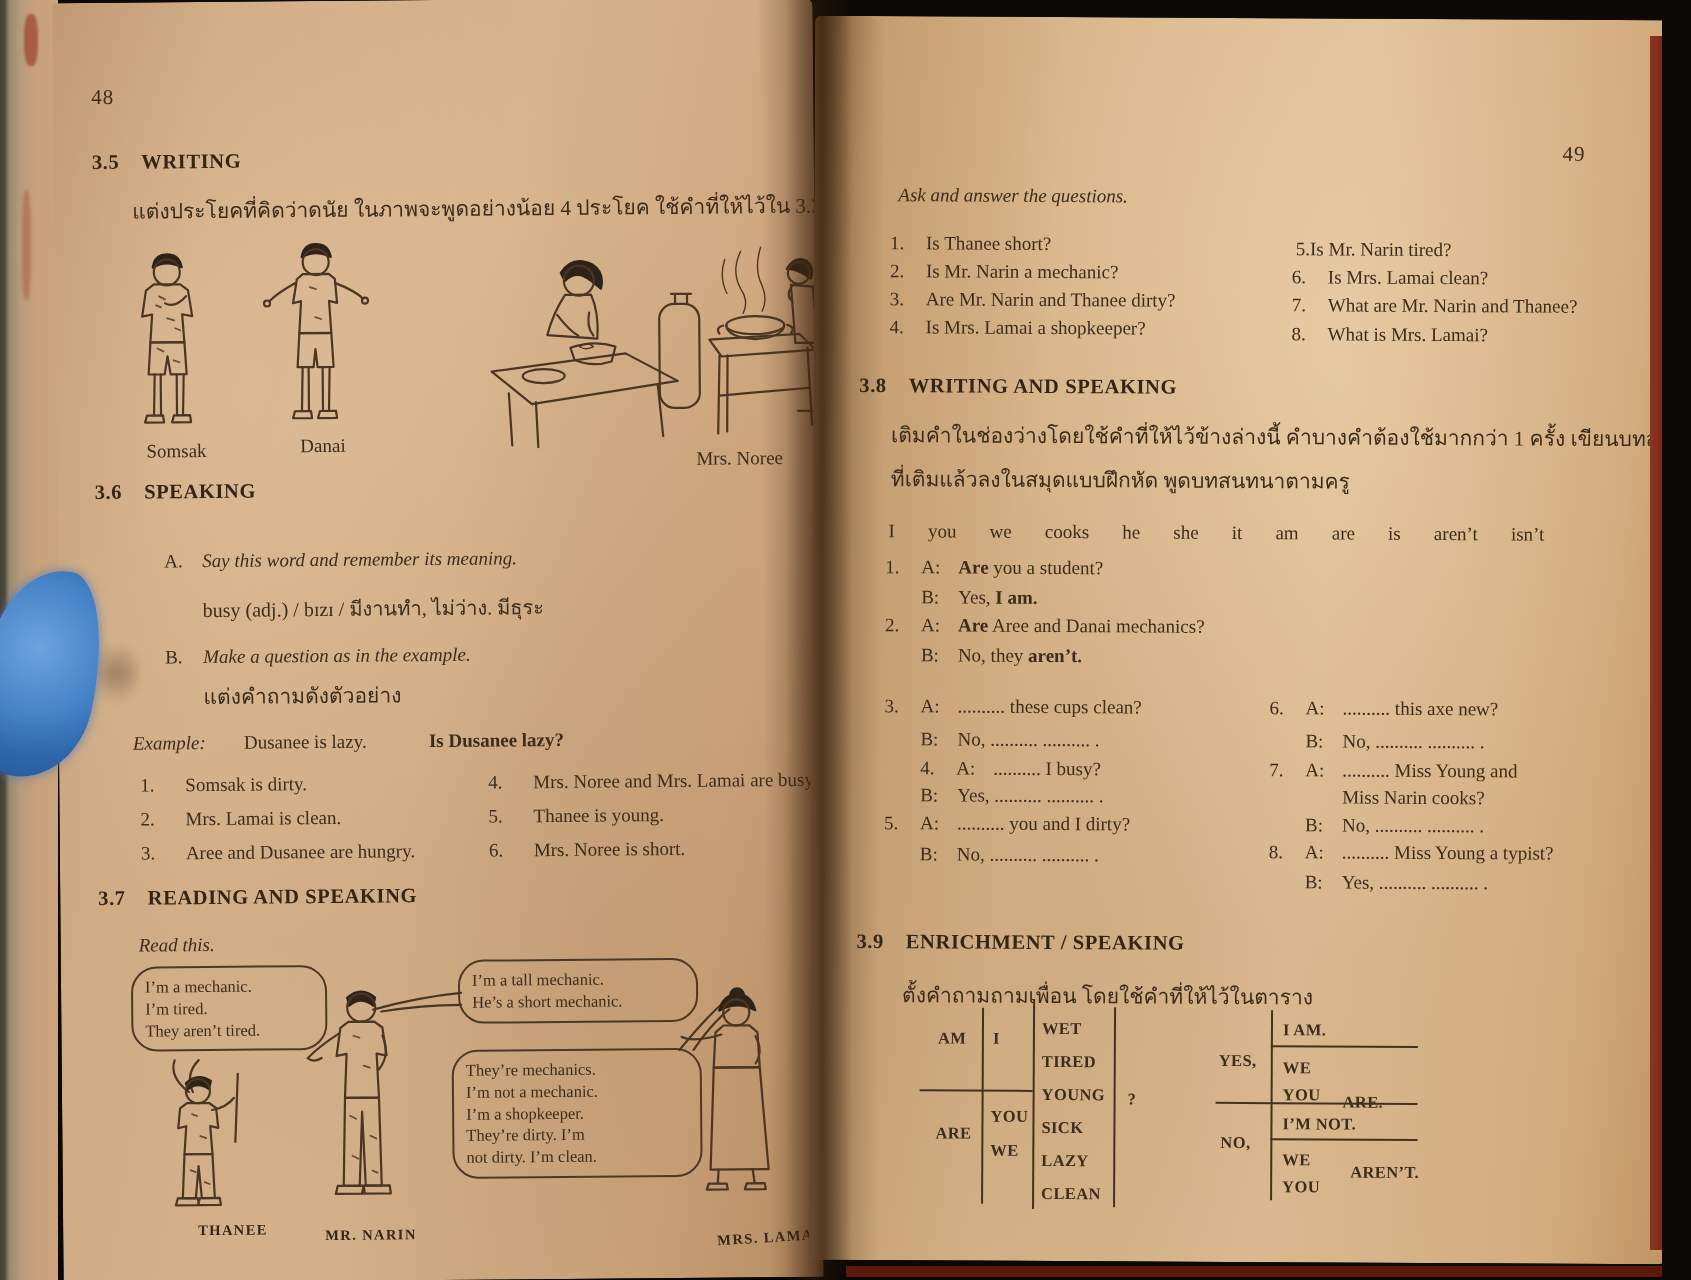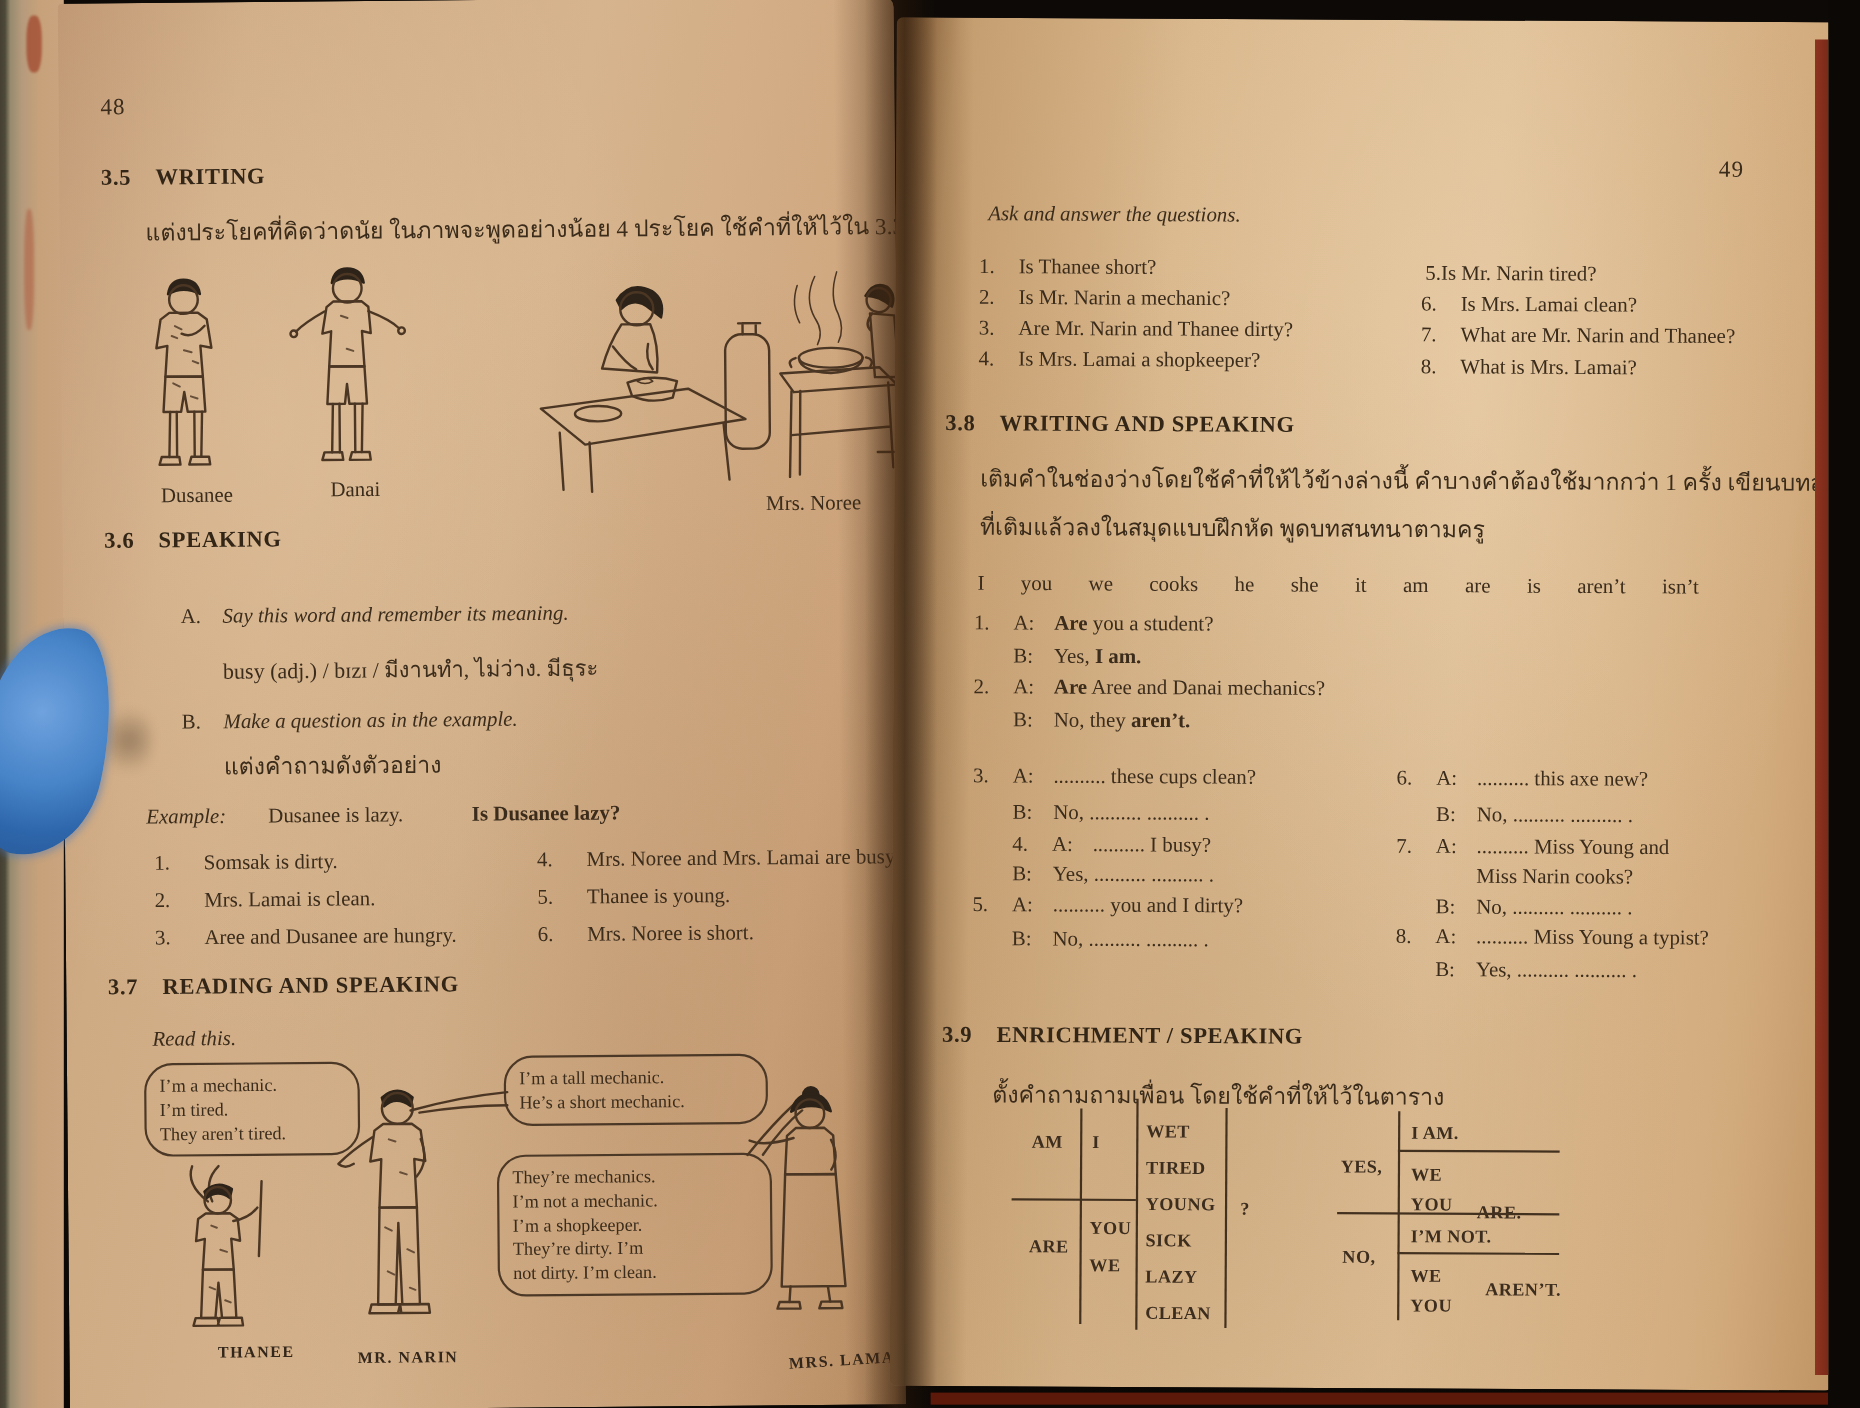--- a/index.html
+++ b/index.html
@@ -83,21 +83,21 @@
     <svg class="fig" style="left:54px;top:246px;" width="115" height="190" viewBox="0 0 115 190">
       <path class="hair" d="M44 19 Q46 6 58 6 Q71 6 73 19 Q58 11 44 19 Z"></path>
       <circle cx="58" cy="24" r="13"></circle>
       <path d="M45 36 L71 36 L79 42 L83 68 L73 66 L75 94 L41 94 L43 66 L33 68 L37 42 Z"></path>
       <path d="M77 48 Q66 60 56 55"></path>
       <path d="M41 94 L75 94 L77 126 L61 126 L58 108 L55 126 L39 126 Z"></path>
       <path d="M45 126 L44 167 M51 126 L51 167 M67 126 L67 167 M74 126 L73 167"></path>
       <path d="M37 167 L53 167 L54 174 L35 174 Z M64 167 L80 167 L81 174 L62 174 Z"></path>
       <path class="dirt" d="M50 48 l6 3 M58 70 l7 2 M48 100 l6 3 M64 112 l6 2 M47 57 l5 2 M66 80 l5 2"></path>
     </svg>
-    <div class="abs body" style="left:90px;top:438px;">Dusanee</div>
+    <div class="abs body" style="left:90px;top:438px;">Somsak</div>
 
     <svg class="fig" style="left:200px;top:240px;" width="120" height="195" viewBox="0 0 120 195">
       <path class="hair" d="M47 16 Q49 3 61 3 Q74 3 76 16 Q61 8 47 16 Z"></path>
       <circle cx="61" cy="21" r="13"></circle>
       <path d="M48 33 L74 33 L80 38 L82 62 L74 60 L76 92 L44 92 L46 60 L38 62 L42 38 Z"></path>
       <path d="M40 42 Q22 52 14 60 M80 42 Q100 50 108 58"></path>
       <circle cx="12" cy="62" r="3"></circle>
         <circle cx="110" cy="60" r="3"></circle>
       <path d="M44 92 L76 92 L78 126 L62 126 L60 108 L58 126 L42 126 Z"></path>
       <path d="M47 126 L46 170 M53 126 L53 170 M67 126 L67 170 M74 126 L73 170"></path>

